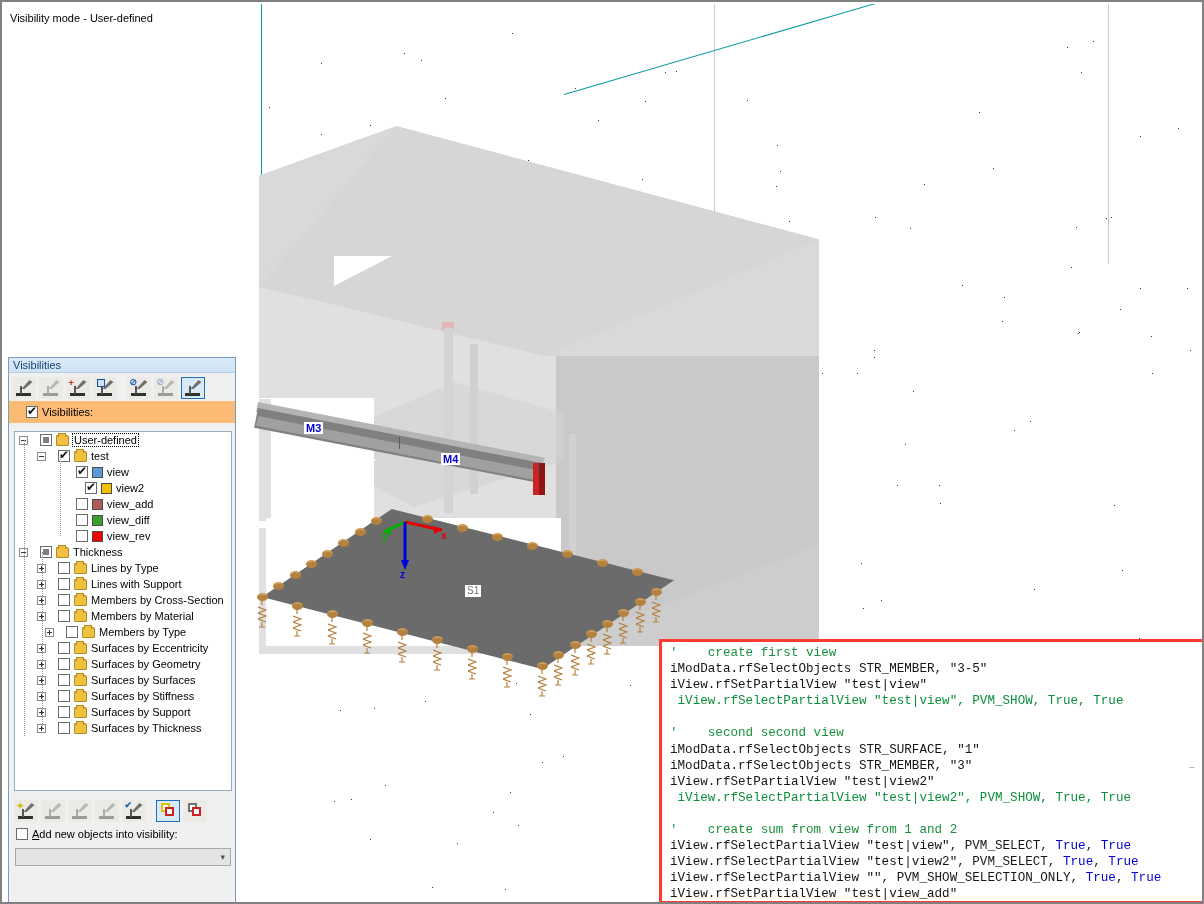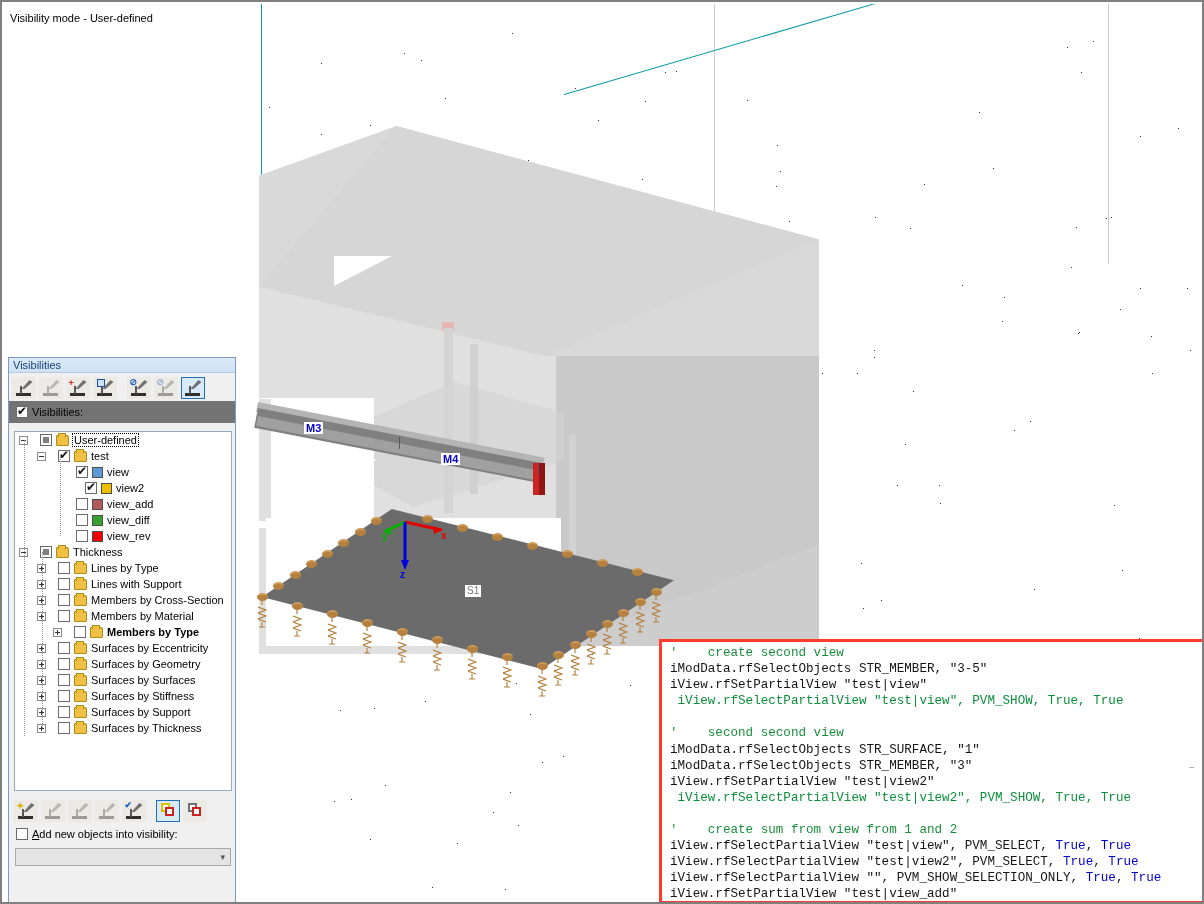--- a/index.html
+++ b/index.html
@@ -228,23 +228,23 @@
   }
 
   .sqicon { position:relative; width:17px; height:16px; }
   .sqicon .s1 { position:absolute; left:1px; top:0px; width:9px; height:9px; border:2px solid #e0c000; background:#fff; }
   .sqicon .s2 { position:absolute; left:5px; top:4px; width:9px; height:9px; border:2px solid #cc2222; background:#fff; }
   .sqicon.plain .s1 { border-color:#707070; }
   .sqicon.plain .s2 { border-color:#cc2222; }
 
   #vis-check-row {
     height:22px; display:flex; align-items:center;
-    padding-left:7px;
+    padding-left:17px;
     font-size:11px; color:#000;
-    background:#737373;
+    background:#fdba74;
   }
   .cbox {
     width:12px; height:12px;
     border:1px solid #6b6b6b;
     background:#ffffff;
     margin-right:4px;
     position:relative; flex:0 0 auto;
   }
   .cbox.checked::after {
     content:"";
@@ -853,21 +853,21 @@
           <span class="folder"></span>
           <span class="tlabel">Members by Cross-Section</span>
         </div>
         <div class="trow" style="padding-left: 22px;">
           <span class="exp plus"></span>
           <span class="dots"></span>
           <span class="cbox"></span>
           <span class="folder"></span>
           <span class="tlabel">Members by Material</span>
         </div>
-        <div class="trow" style="padding-left: 38px; font-weight: bold;">
+        <div class="trow" style="padding-left: 30px;">
           <span class="exp plus"></span>
           <span class="dots"></span>
           <span class="cbox"></span>
           <span class="folder"></span>
           <span class="tlabel">Members by Type</span>
         </div>
         <div class="trow" style="padding-left: 22px;">
           <span class="exp plus"></span>
           <span class="dots"></span>
           <span class="cbox"></span>
@@ -970,21 +970,21 @@
       <span class="cbox"></span>
       <span><span class="underline-a">A</span><span id="addlbl-rest">dd new objects into visibility:</span></span>
     </div>
 
     <div id="combo">
       <span class="chev">▾</span>
     </div>
   </div>
 
   <div id="code">
-    <pre id="code-pre"><span class="cm">'    create second view</span>
+    <pre id="code-pre"><span class="cm">'    create first view</span>
 <span>iModData.rfSelectObjects STR_MEMBER, "3-5"</span>
 <span>iView.rfSetPartialView "test|view"</span>
 <span class="hl"> iView.rfSelectPartialView "test|view", PVM_SHOW, True, True</span>
 <span></span>
 <span class="cm">'    second second view</span>
 <span>iModData.rfSelectObjects STR_SURFACE, "1"</span>
 <span>iModData.rfSelectObjects STR_MEMBER, "3"</span>
 <span>iView.rfSetPartialView "test|view2"</span>
 <span class="hl"> iView.rfSelectPartialView "test|view2", PVM_SHOW, True, True</span>
 <span></span>

